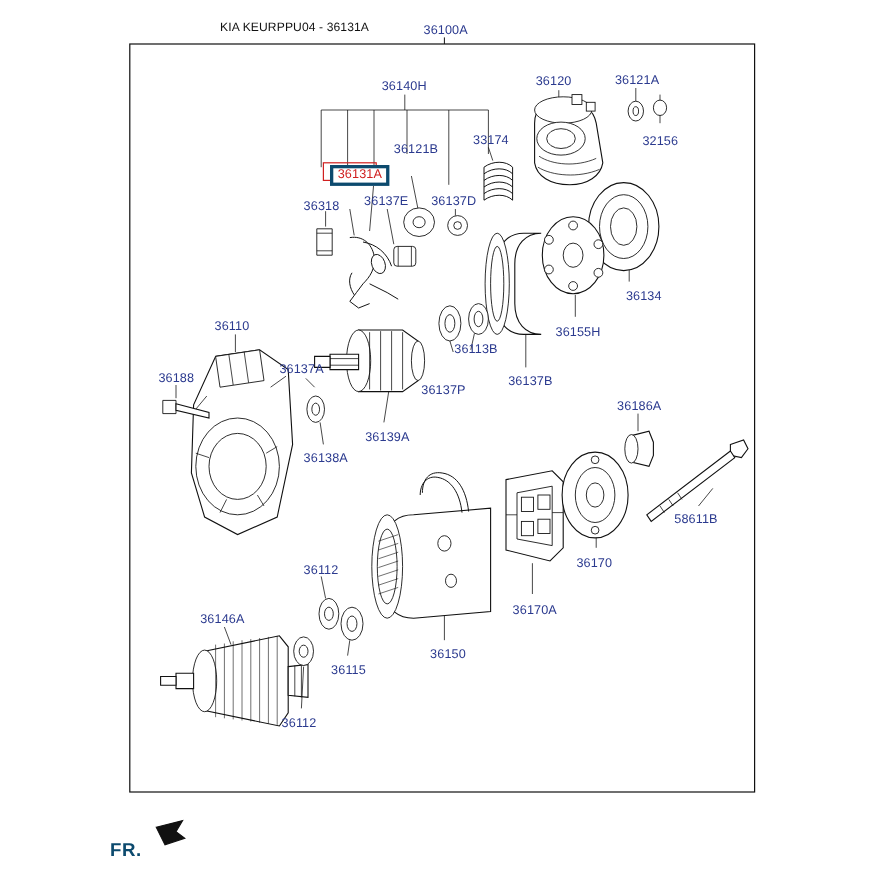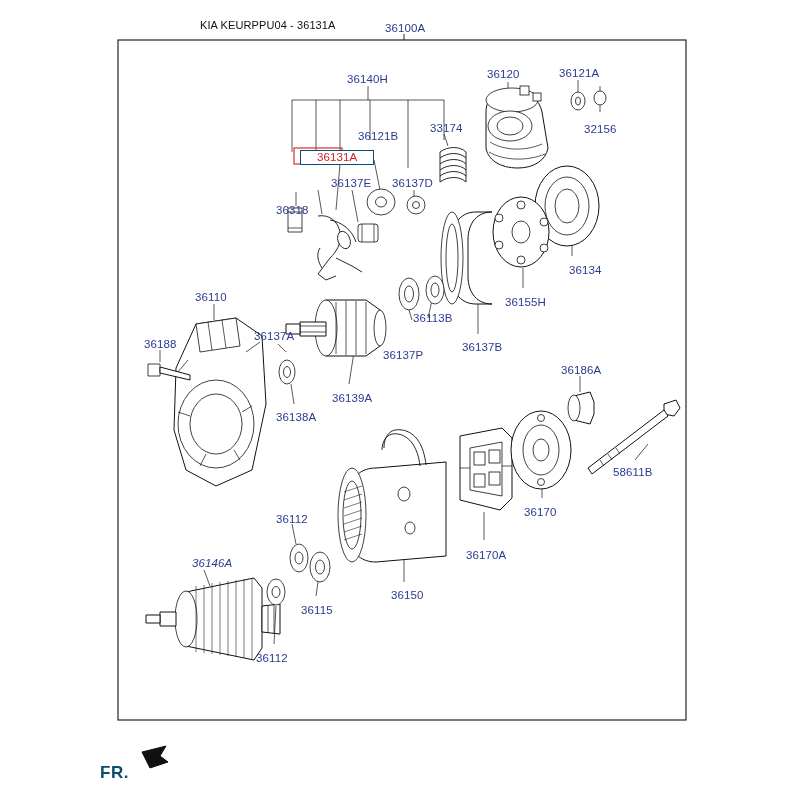--- a/index.html
+++ b/index.html
@@ -33,22 +33,22 @@
     white-space: nowrap;
     letter-spacing: 0.1px;
   }
   .lbl.title {
     color: #111111;
     font-size: 11px;
   }
   .lbl.highlight {
     color: #d02020;
     background: #ffffff;
-    border: 1px solid #0c4a6e;
-    padding: 1px 16px;
+    border: 3px solid #0c4a6e;
+    padding: 1px 4px;
     line-height: 11px;
   }
   .lbl.fr {
     color: #0c4a6e;
     font-size: 17px;
     font-weight: bold;
     letter-spacing: 0.5px;
   }
 </style>
 </head>
@@ -314,38 +314,38 @@
 
   <div id="labels-layer">
       <div class="lbl" style="left: 385px; top: 22px;">36100A</div>
       <div class="lbl" style="left: 347px; top: 73px;">36140H</div>
       <div class="lbl" style="left: 487px; top: 68px;">36120</div>
       <div class="lbl" style="left: 559px; top: 67px;">36121A</div>
       <div class="lbl" style="left: 584px; top: 123px;">32156</div>
       <div class="lbl" style="left: 430px; top: 122px;">33174</div>
       <div class="lbl" style="left: 358px; top: 130px; text-align: right;">36121B</div>
       <div class="lbl highlight" style="left: 300px; top: 150px;">36131A</div>
-      <div class="lbl" style="left: 276px; top: 182px; margin-top: 22px;">36318</div>
+      <div class="lbl" style="left: 276px; top: 182px;">36318</div>
       <div class="lbl" style="left: 331px; top: 177px;">36137E</div>
       <div class="lbl" style="left: 392px; top: 177px;">36137D</div>
       <div class="lbl" style="left: 569px; top: 264px;">36134</div>
       <div class="lbl" style="left: 505px; top: 296px;">36155H</div>
       <div class="lbl" style="left: 195px; top: 291px;">36110</div>
       <div class="lbl" style="left: 144px; top: 338px;">36188</div>
       <div class="lbl" style="left: 254px; top: 330px;">36137A</div>
       <div class="lbl" style="left: 413px; top: 312px;">36113B</div>
       <div class="lbl" style="left: 462px; top: 341px;">36137B</div>
       <div class="lbl" style="left: 383px; top: 349px;">36137P</div>
       <div class="lbl" style="left: 332px; top: 392px; text-align: center;">36139A</div>
       <div class="lbl" style="left: 276px; top: 411px;">36138A</div>
       <div class="lbl" style="left: 561px; top: 364px;">36186A</div>
       <div class="lbl" style="left: 613px; top: 466px;">58611B</div>
       <div class="lbl" style="left: 524px; top: 506px;">36170</div>
       <div class="lbl" style="left: 466px; top: 549px;">36170A</div>
       <div class="lbl" style="left: 276px; top: 513px;">36112</div>
       <div class="lbl" style="left: 301px; top: 604px;">36115</div>
       <div class="lbl" style="left: 391px; top: 589px;">36150</div>
-      <div class="lbl" style="left: 192px; top: 557px; font-style: italic;">36146A</div>
+      <div class="lbl" style="left: 182px; top: 557px;">36146A</div>
       <div class="lbl" style="left: 256px; top: 652px;">36112</div>
     </div>
 
   <div class="lbl fr" style="left:100px; top:763px;">FR.</div>
 </div>
 
 </body></html>

